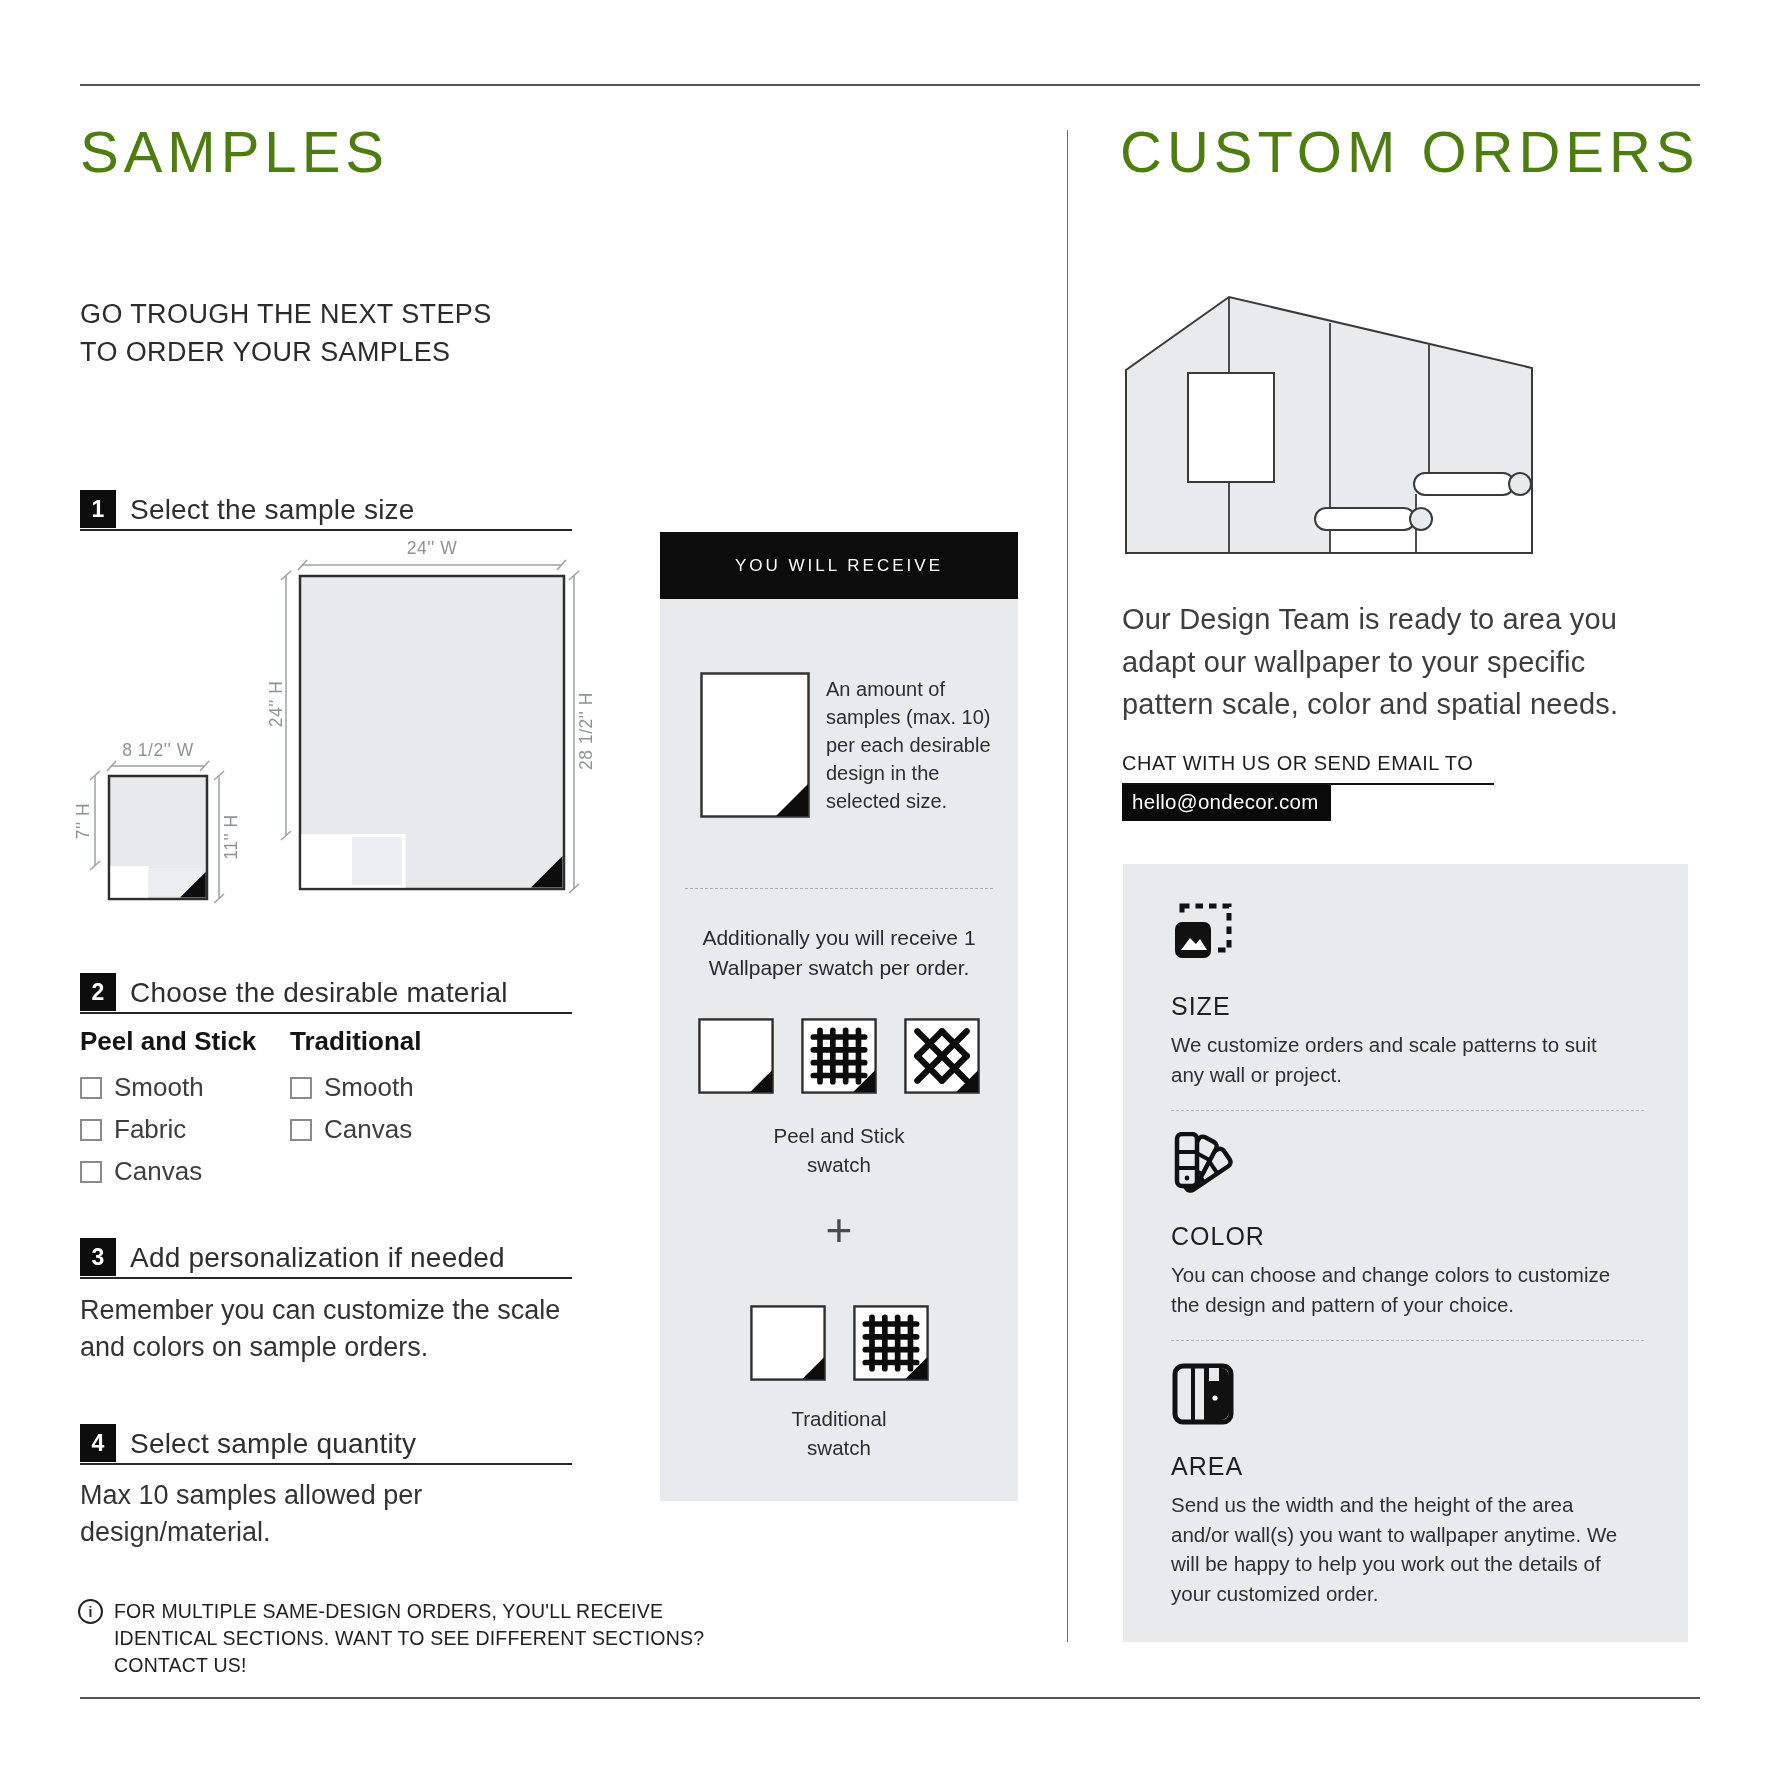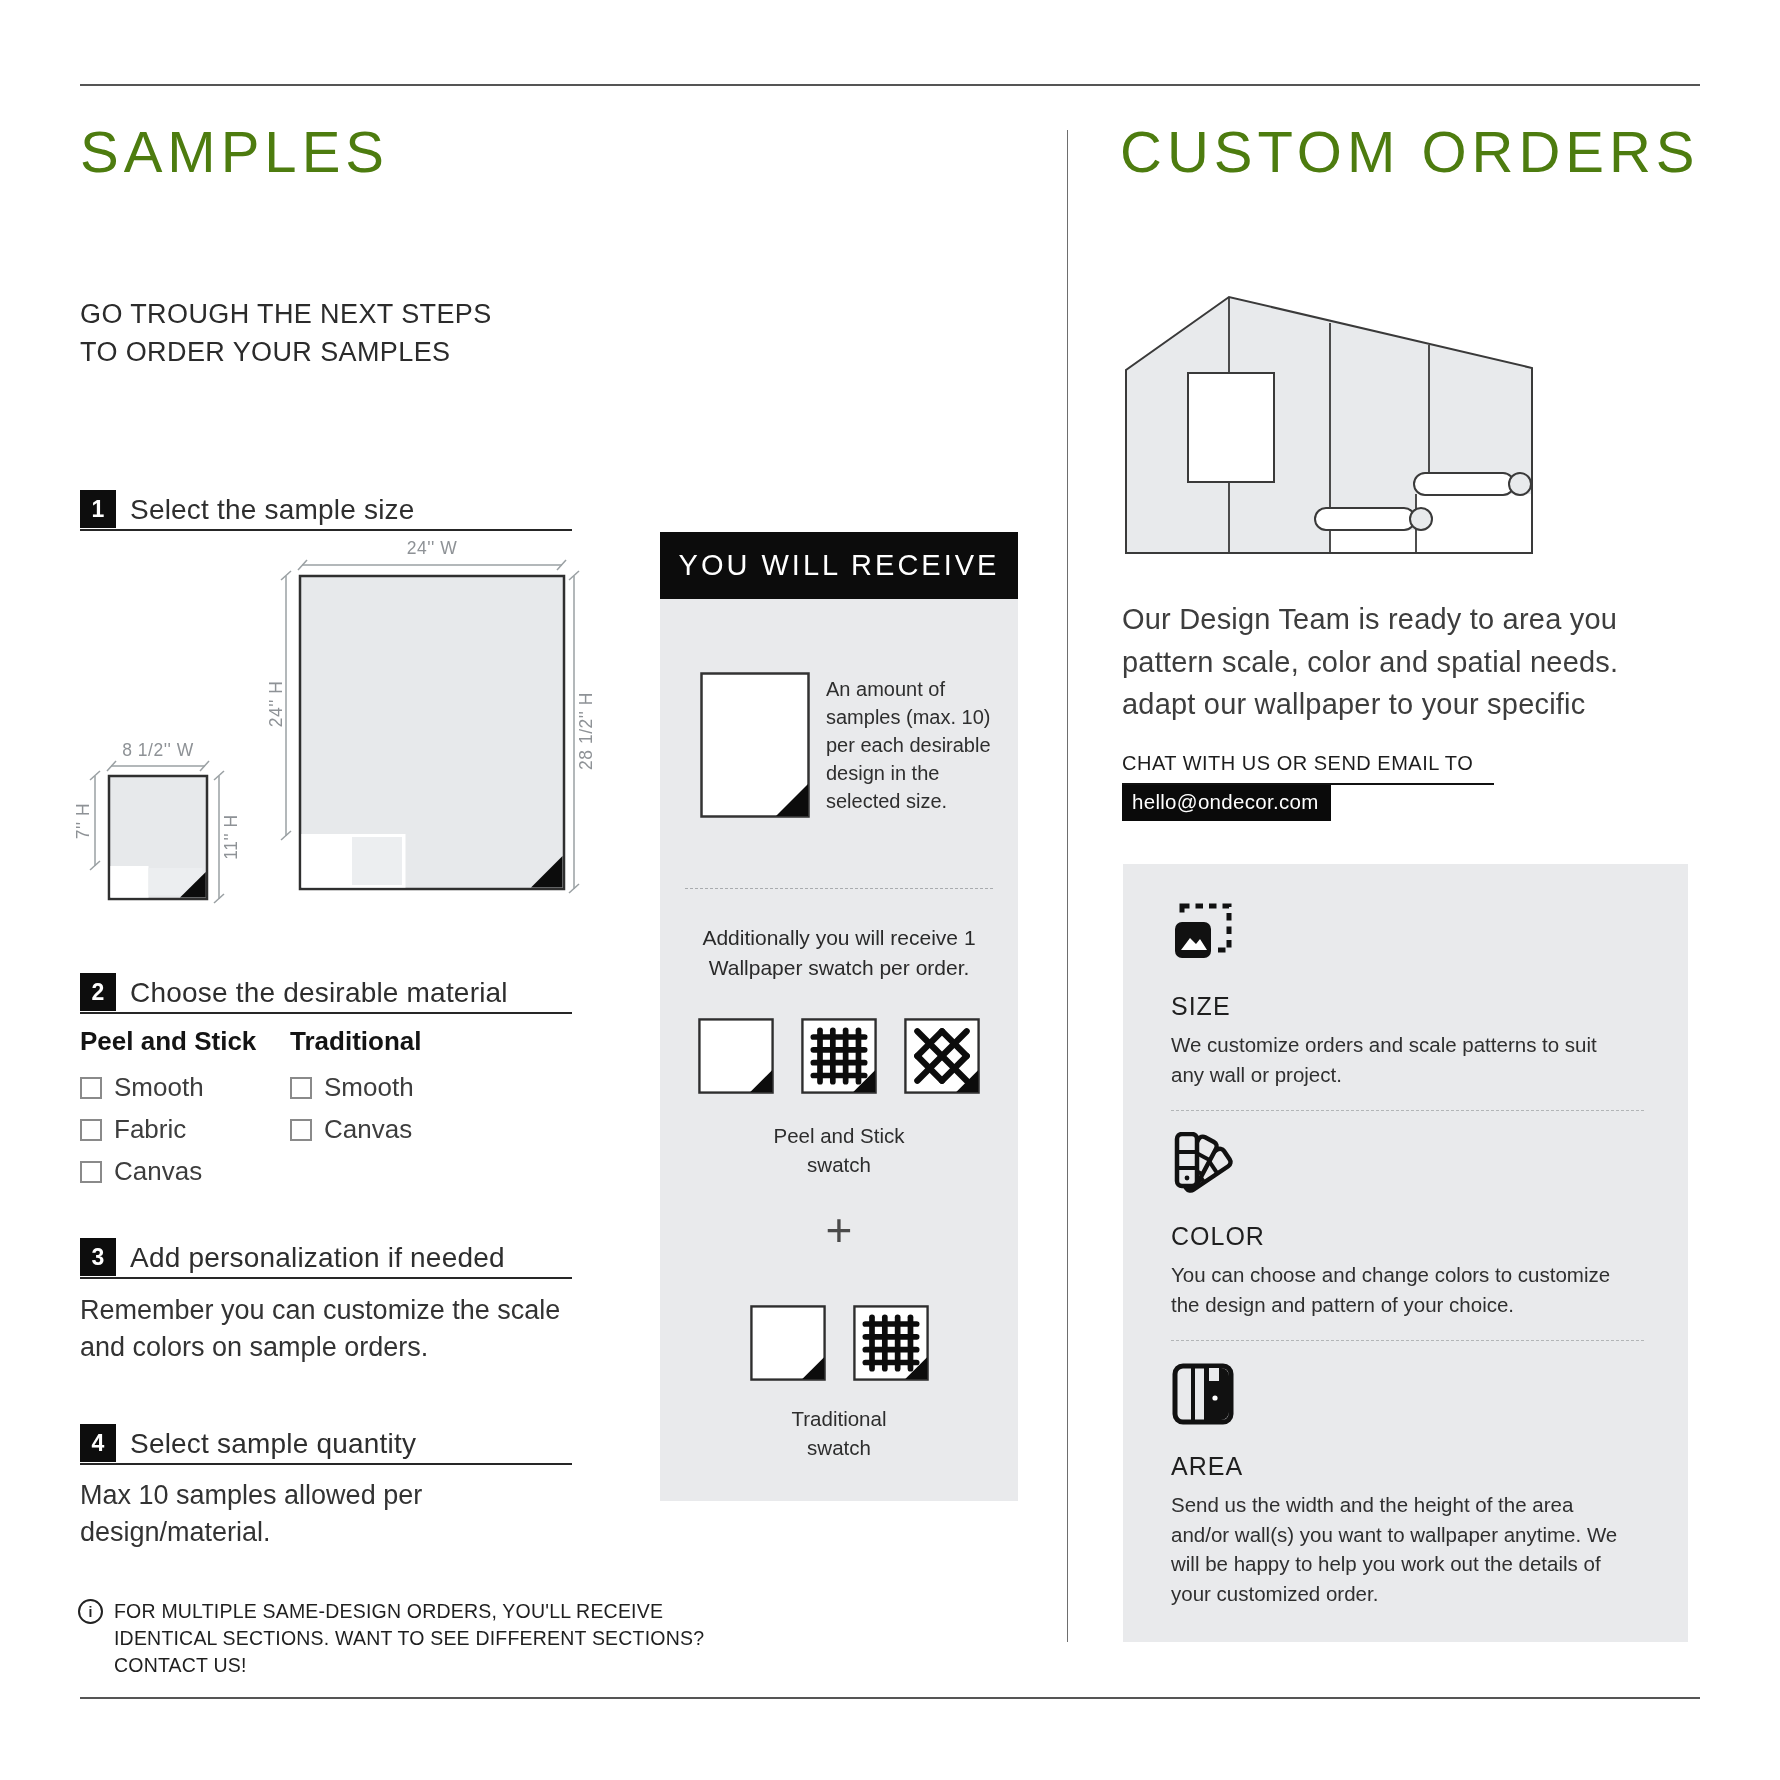--- a/index.html
+++ b/index.html
@@ -38,21 +38,21 @@
   .checkbox{width:18px;height:18px;border:2px solid #8a8a8a;flex:none;background:#fff;}
 
   
   .footnote{left:78px;top:1598px;width:690px;display:flex;gap:11px;}
   .fn-icon{width:21px;height:21px;border:2px solid #222;border-radius:50%;color:#222;font-size:14px;
            display:flex;align-items:center;justify-content:center;font-weight:700;flex:none;margin-top:1px;}
   .fn-text{font-size:19.5px;color:#1f1f1f;line-height:1.38;letter-spacing:0.2px;width:645px;}
 
   
   .receive-bar{left:660px;top:532px;width:358px;height:67px;background:#0c0c0c;color:#fff;
-               display:flex;align-items:center;justify-content:center;font-size:29px;letter-spacing:3px;white-space:nowrap;}
+               display:flex;align-items:center;justify-content:center;font-size:17px;letter-spacing:3px;white-space:nowrap;}
   .receive-panel{left:660px;top:599px;width:358px;height:902px;background:#e9eaec;}
   .rp-text{position:absolute;left:166px;top:76px;width:180px;font-size:20px;line-height:1.4;color:#2e2e2e;}
   .rp-dash{position:absolute;left:25px;width:308px;top:289px;border-top:1.5px dashed #a9acaf;}
   .rp-additional{position:absolute;left:14px;top:324px;width:330px;text-align:center;
                  font-size:21px;line-height:1.42;color:#2a2a2a;}
   .swatch-row{position:absolute;left:0;width:100%;display:flex;justify-content:center;gap:27px;}
   .swatch-label{position:absolute;left:0;width:100%;text-align:center;font-size:20.5px;line-height:1.4;color:#2d2d2d;}
   .rp-plus{position:absolute;left:0;top:608px;width:100%;text-align:center;
            font-size:46px;font-weight:400;color:#4a4a4a;line-height:1;}
 
@@ -293,22 +293,22 @@
     </g>
     <g>
       <rect x="193" y="218" width="100" height="22" rx="11" fill="#ffffff" stroke="#3a3a3a" stroke-width="2"></rect>
       <circle cx="299" cy="229" r="11" fill="#e8eaec" stroke="#3a3a3a" stroke-width="2"></circle>
     </g>
     <polygon points="4,263 4,80 107,7 410,78 410,263" fill="none" stroke="#3a3a3a" stroke-width="2"></polygon>
   </svg>
 
   <div class="abs intro">
     <div>Our Design Team is ready to area you</div>
+    <div>adapt our wallpaper to your specific</div>
     <div>pattern scale, color and spatial needs.</div>
-    <div>adapt our wallpaper to your specific</div>
   </div>
 
   <div class="abs contact">
     <div class="contact-label">CHAT WITH US OR SEND EMAIL TO</div>
     <span class="email-badge">hello@ondecor.com</span>
   </div>
 
   <div class="abs custom-panel">
 
     <svg width="64" height="64" viewBox="0 0 64 64">

